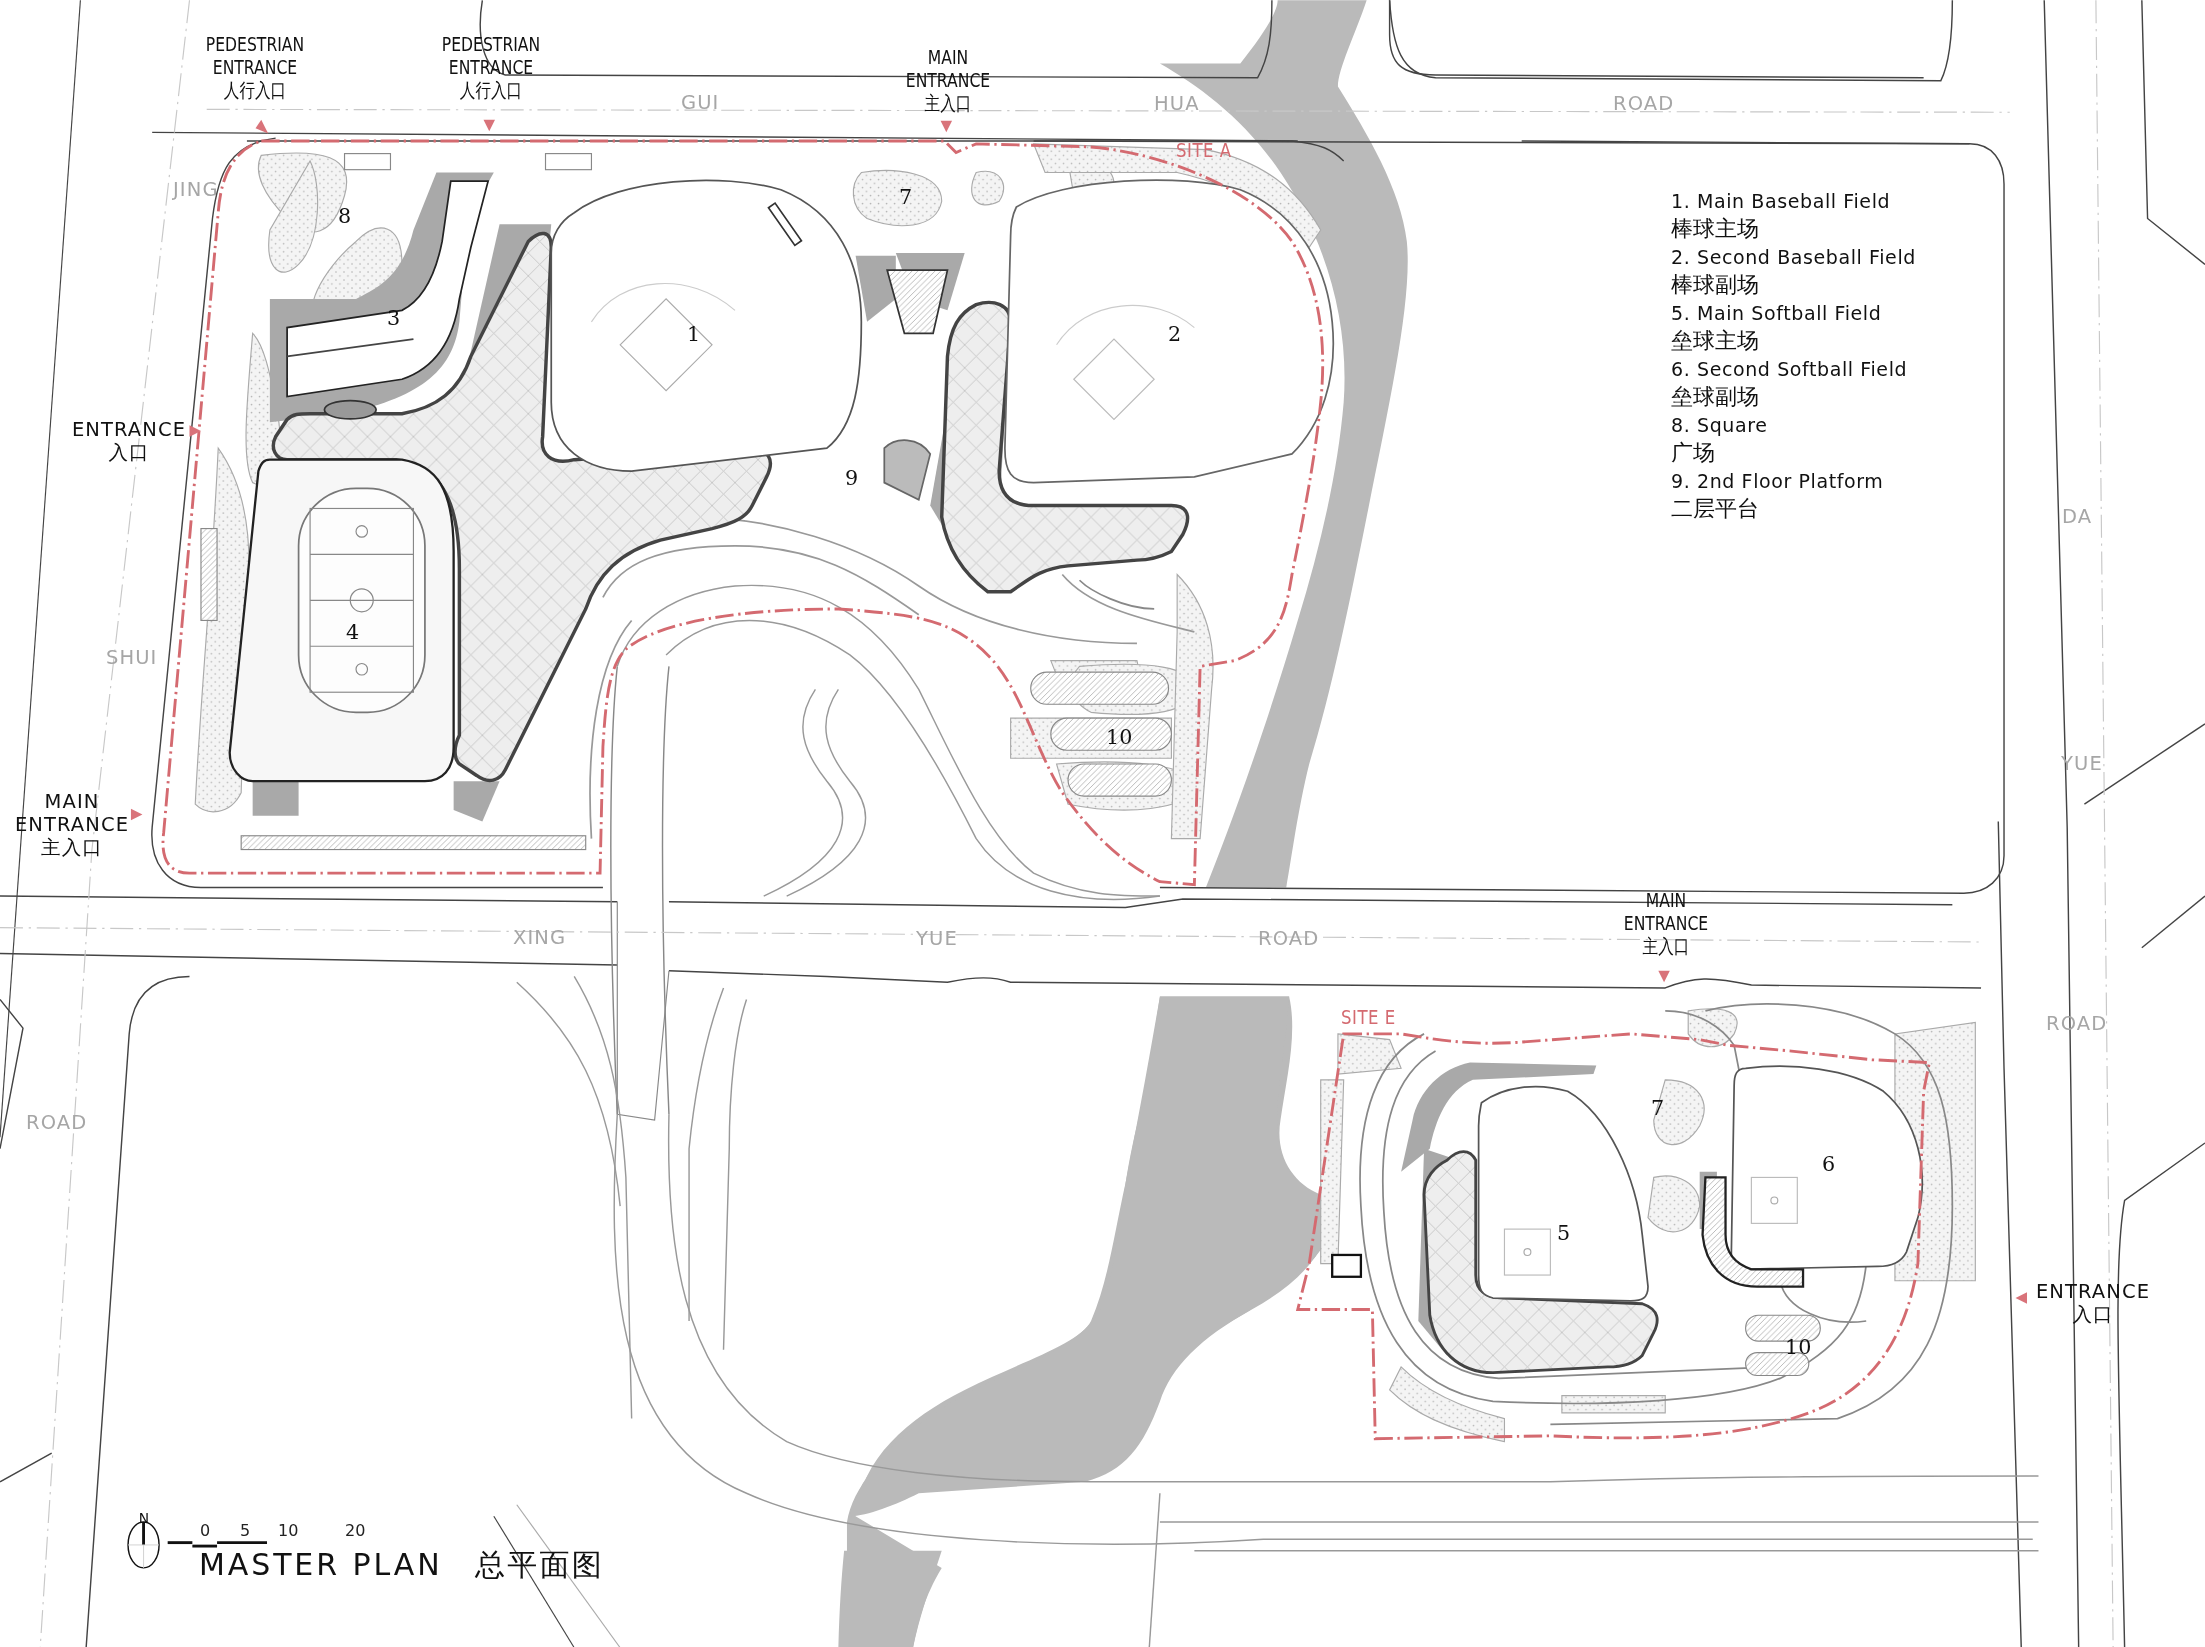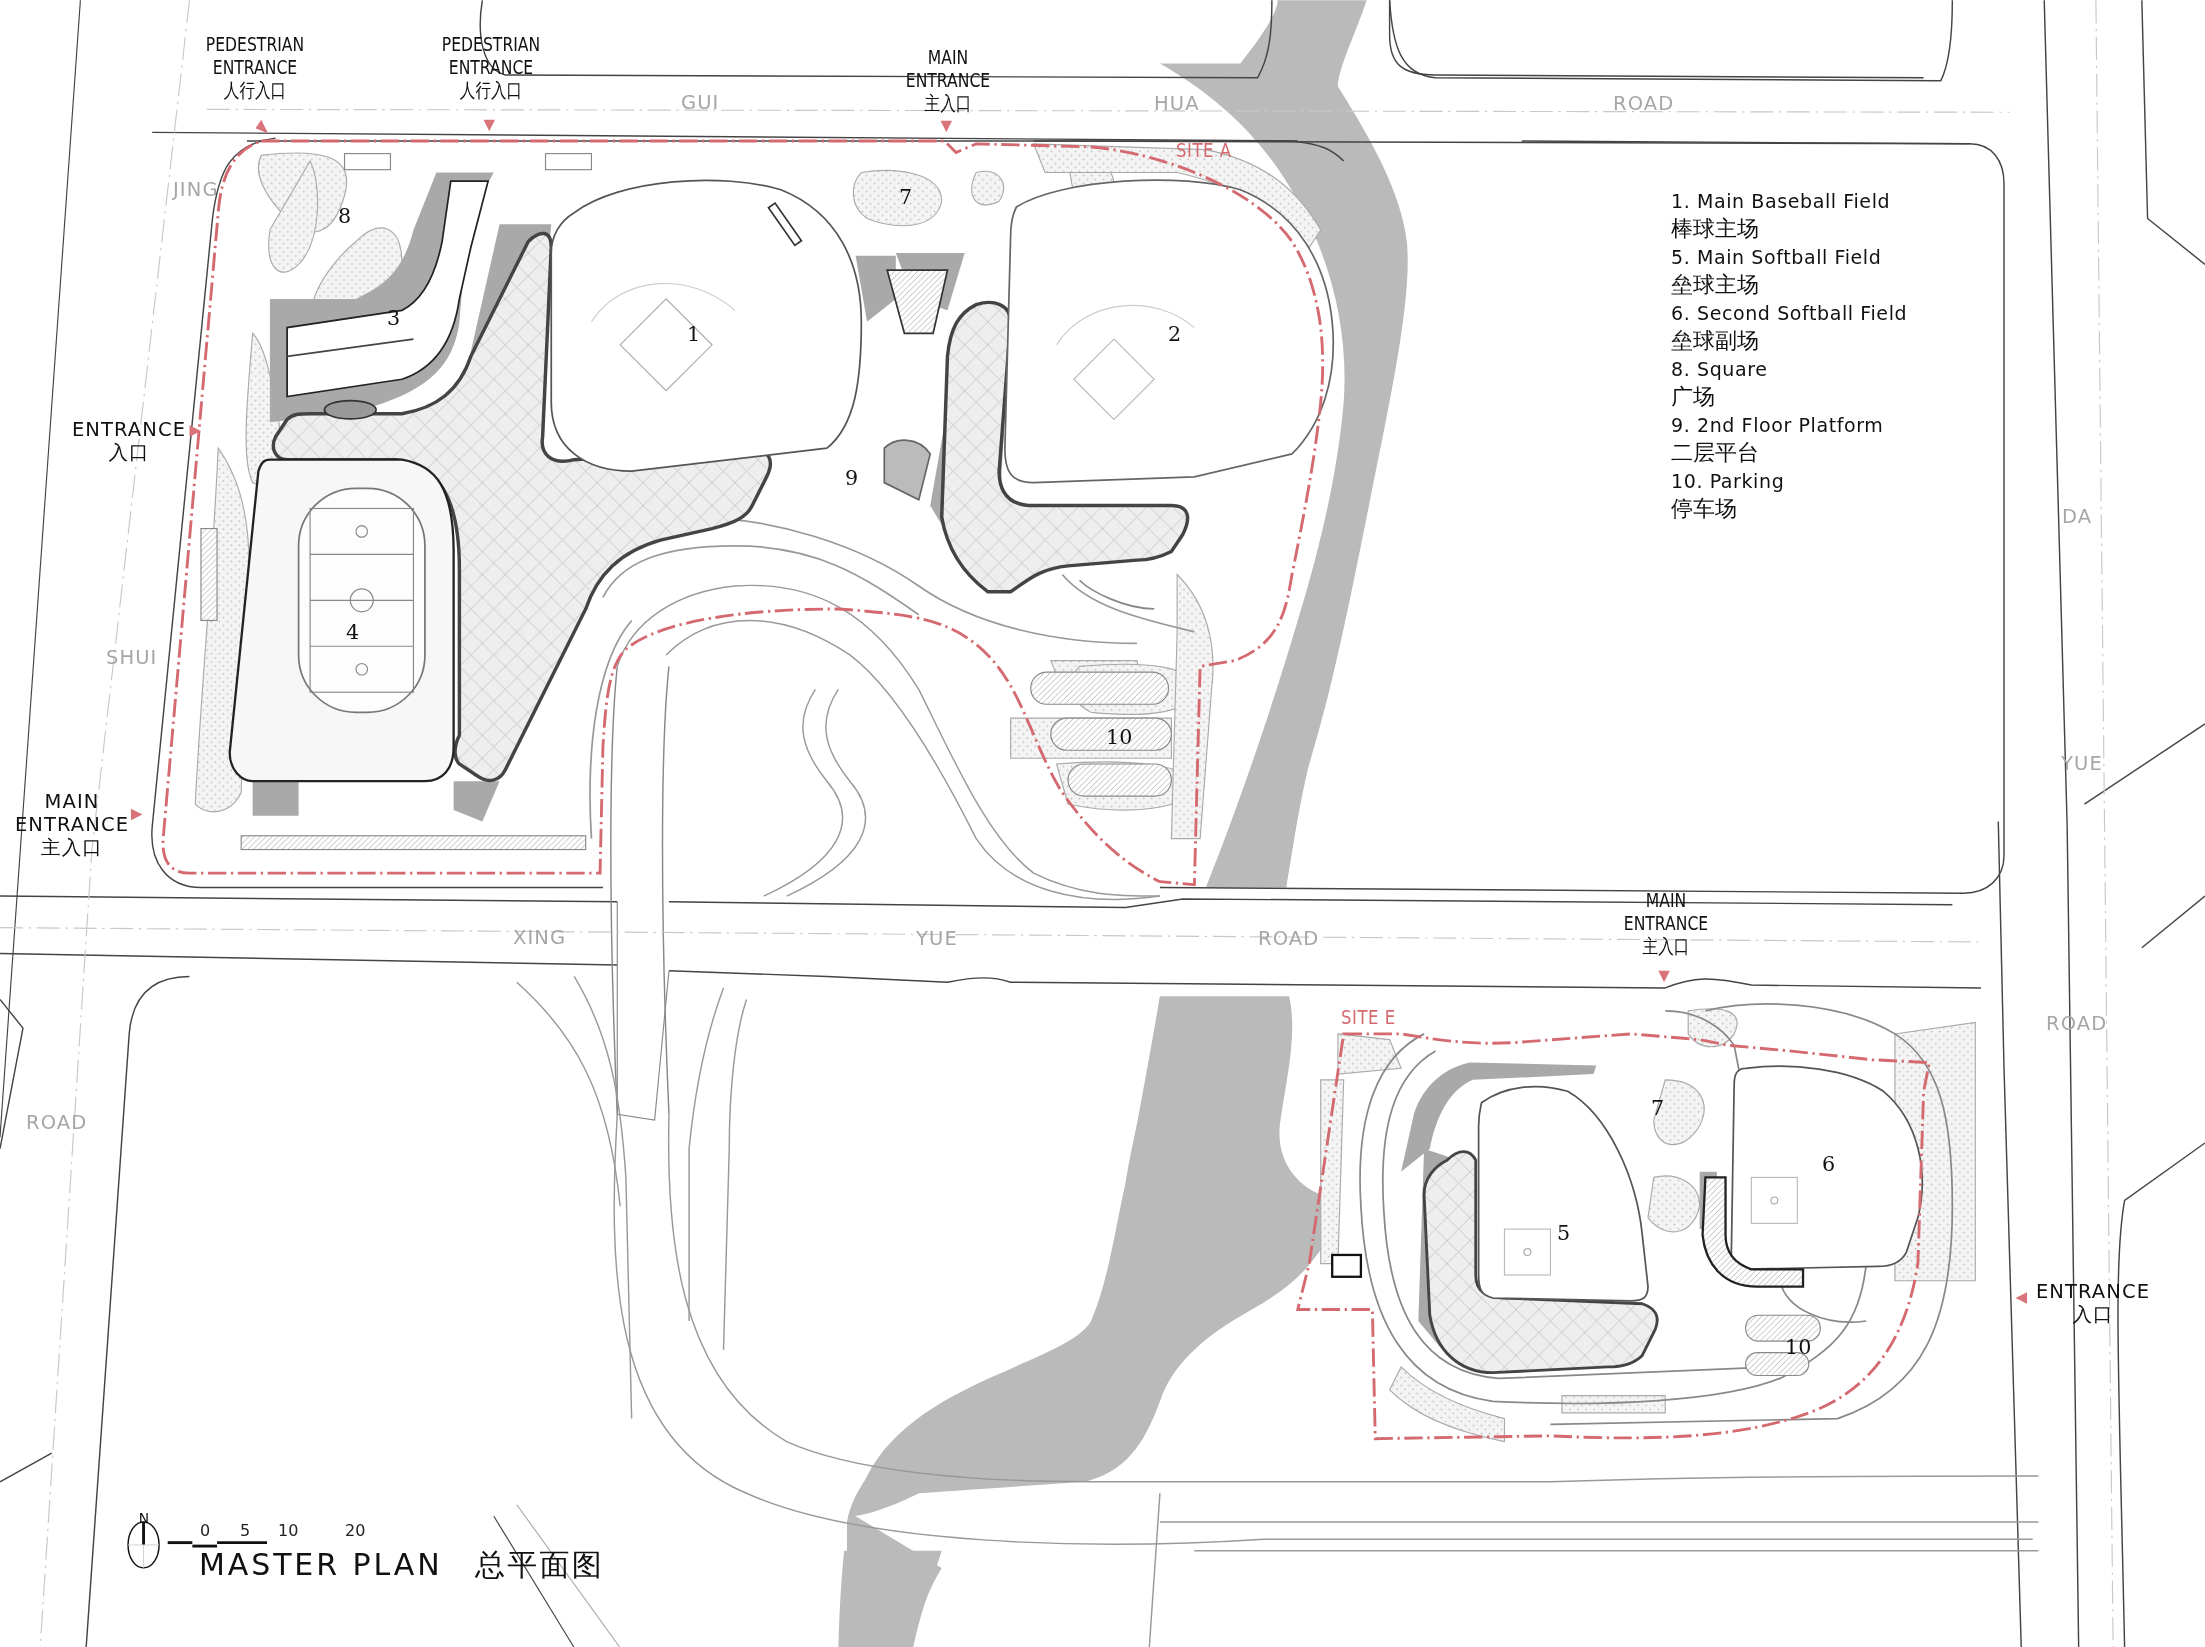--- a/index.html
+++ b/index.html
@@ -350,38 +350,38 @@
 <div class="num" style="left:1822px; top:1152px;">6</div>
 <div class="num" style="left:1651px; top:1096px;">7</div>
 <div class="num" style="left:1785px; top:1335px;">10</div>
 
 <div id="legend">
   <div class="item">
       <div class="en">1. Main Baseball Field</div>
       <div class="zh">棒球主场</div>
     </div>
   <div class="item">
+      <div class="en">2. Second Baseball Field</div>
+      <div class="zh">棒球副场</div>
+    </div>
+  <div class="item">
       <div class="en">5. Main Softball Field</div>
       <div class="zh">垒球主场</div>
     </div>
   <div class="item">
       <div class="en">6. Second Softball Field</div>
       <div class="zh">垒球副场</div>
     </div>
   <div class="item">
       <div class="en">8. Square</div>
       <div class="zh">广场</div>
     </div>
   <div class="item">
       <div class="en">9. 2nd Floor Platform</div>
       <div class="zh">二层平台</div>
-    </div>
-  <div class="item">
-      <div class="en">10. Parking</div>
-      <div class="zh">停车场</div>
     </div>
 </div>
 
 <div class="lbl" style="left:136px; top:1510px; width:16px; font-size:13.8px;">N</div>
 
 <div style="position:absolute; left:0; top:0;">
   <div class="road" style="left:200px; top:1521px; color:#222; font-size:16px; letter-spacing:0;">0</div>
   <div class="road" style="left:240px; top:1521px; color:#222; font-size:16px; letter-spacing:0;">5</div>
   <div class="road" style="left:278px; top:1521px; color:#222; font-size:16px; letter-spacing:0;">10</div>
   <div class="road" style="left:345px; top:1521px; color:#222; font-size:16px; letter-spacing:0;">20</div>

